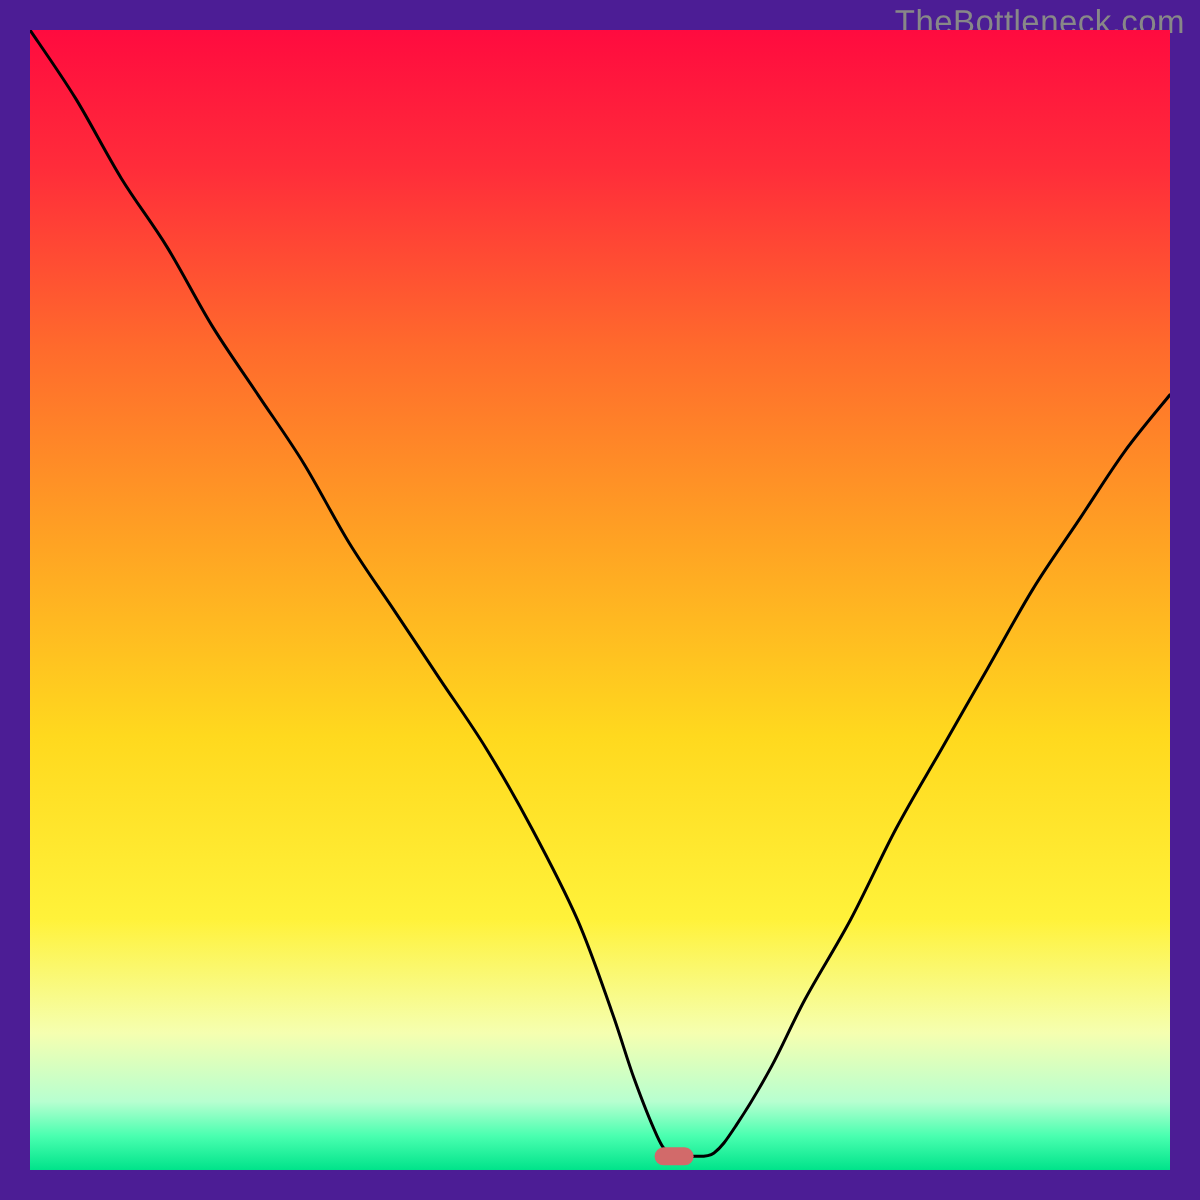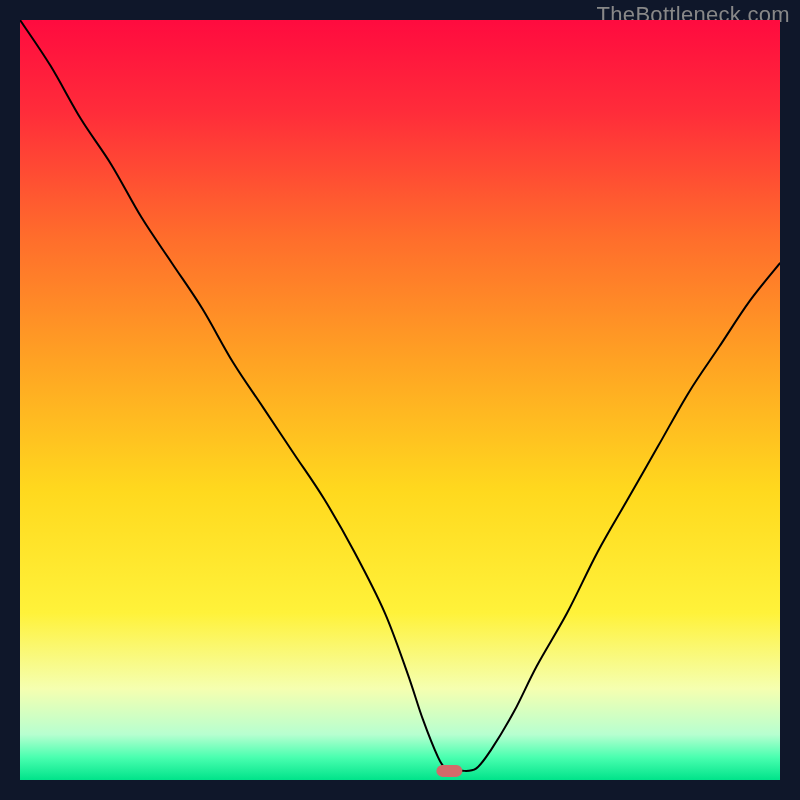--- a/index.html
+++ b/index.html
@@ -7,21 +7,21 @@
     padding: 0;
     width: 800px;
     height: 800px;
     background: #000;
     font-family: Arial, Helvetica, sans-serif;
   }
   .frame {
     position: relative;
     width: 800px;
     height: 800px;
-    background: #0f172a;
+    background: #4c1d95;
   }
   .plot {
     position: absolute;
     left: 20px;
     top: 20px;
     width: 760px;
     height: 760px;
   }
   .watermark {
     position: absolute;

